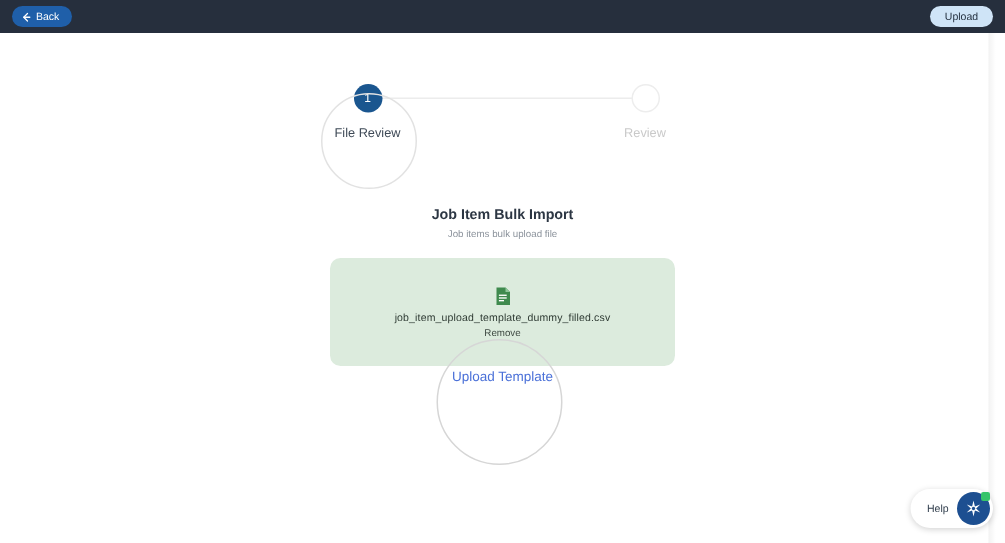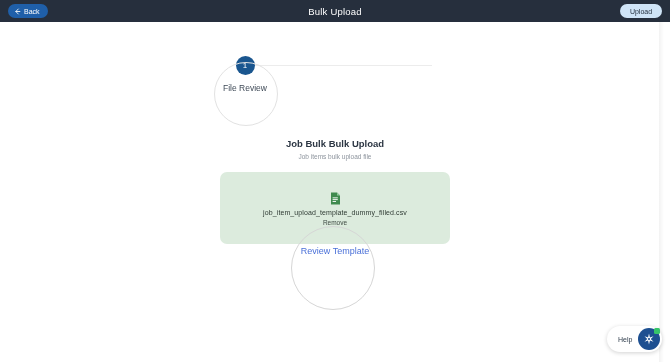--- a/index.html
+++ b/index.html
@@ -270,64 +270,69 @@
   <div class="back-btn">
     <span class="back-arrow">
       <svg viewBox="0 0 10 10" width="7" height="7" aria-hidden="true">
         <path d="M6.2 1.4 L2.6 5 L6.2 8.6" fill="none" stroke="#ffffff" stroke-width="1.2" stroke-linecap="round" stroke-linejoin="round"></path>
         <path d="M2.8 5 H8.4" stroke="#ffffff" stroke-width="1.2" stroke-linecap="round"></path>
       </svg>
     </span>
     <span>Back</span>
   </div>
 
-  <div class="appbar-title">Bulk Upload</div>
 
   <div class="upload-btn">
     <span>Upload</span>
   </div>
 </div>
 
 <div class="page">
 
   <div class="stepper">
     <div class="step-line"></div>
 
     <div class="step step-1">
       <div class="step-dot active">
         <span>1</span>
       </div>
       <div class="step-label">File Review</div>
     </div>
 
+    <div class="step step-2">
+      <div class="step-dot inactive">
+        <span></span>
+      </div>
+      <div class="step-label muted">Review</div>
+    </div>
   </div>
 
   <div class="ring-step"></div>
 
   <div class="section-head">
-    <div class="section-title">Job Bulk Bulk Upload</div>
+    <div class="section-title">Job Item Bulk Import</div>
     <div class="section-sub">Job items bulk upload file</div>
   </div>
 
   <div class="dropzone">
     <span class="file-icon">
       <svg viewBox="0 0 11 13" width="11" height="13" aria-hidden="true">
         <path d="M1 0.6 H7 L10 3.6 V12.4 H1 Z" fill="#3f8a4e"></path>
         <path d="M7 0.6 V3.6 H10" fill="#8fc79a"></path>
         <rect x="2.6" y="5.4" width="5.2" height="0.9" fill="#ffffff"></rect>
         <rect x="2.6" y="7.2" width="5.2" height="0.9" fill="#ffffff"></rect>
         <rect x="2.6" y="9.0" width="3.4" height="0.9" fill="#ffffff"></rect>
       </svg>
     </span>
     <div class="file-name">job_item_upload_template_dummy_filled.csv</div>
     <div class="file-remove">Remove</div>
   </div>
 
   <div class="import-link">
-    <span>Review Template</span>
+    <span>Upload Template</span>
   </div>
   <div class="ring-import"></div>
 
   <div class="page-edge"></div>
 </div>
 
 <div class="help-widget">
   <span class="help-label">Help</span>
   <span class="help-orb">
     <svg viewBox="0 0 22 22" width="16" height="16" aria-hidden="true">

